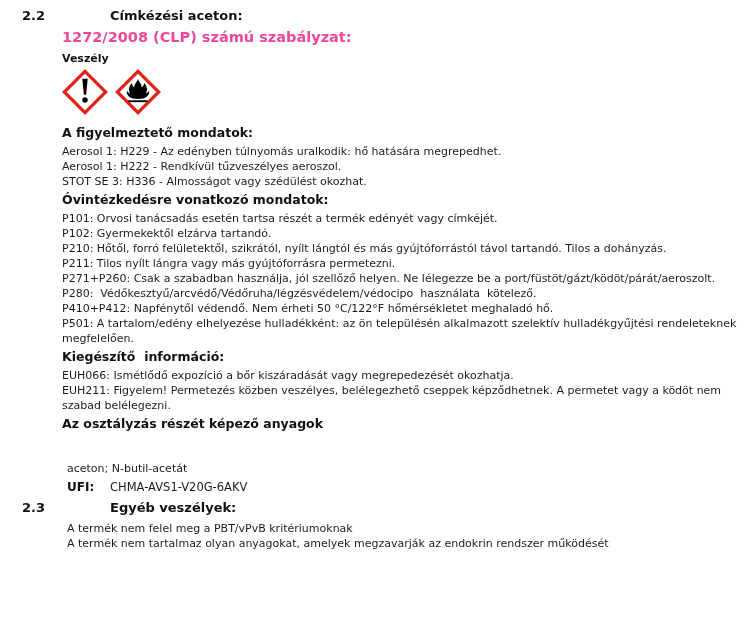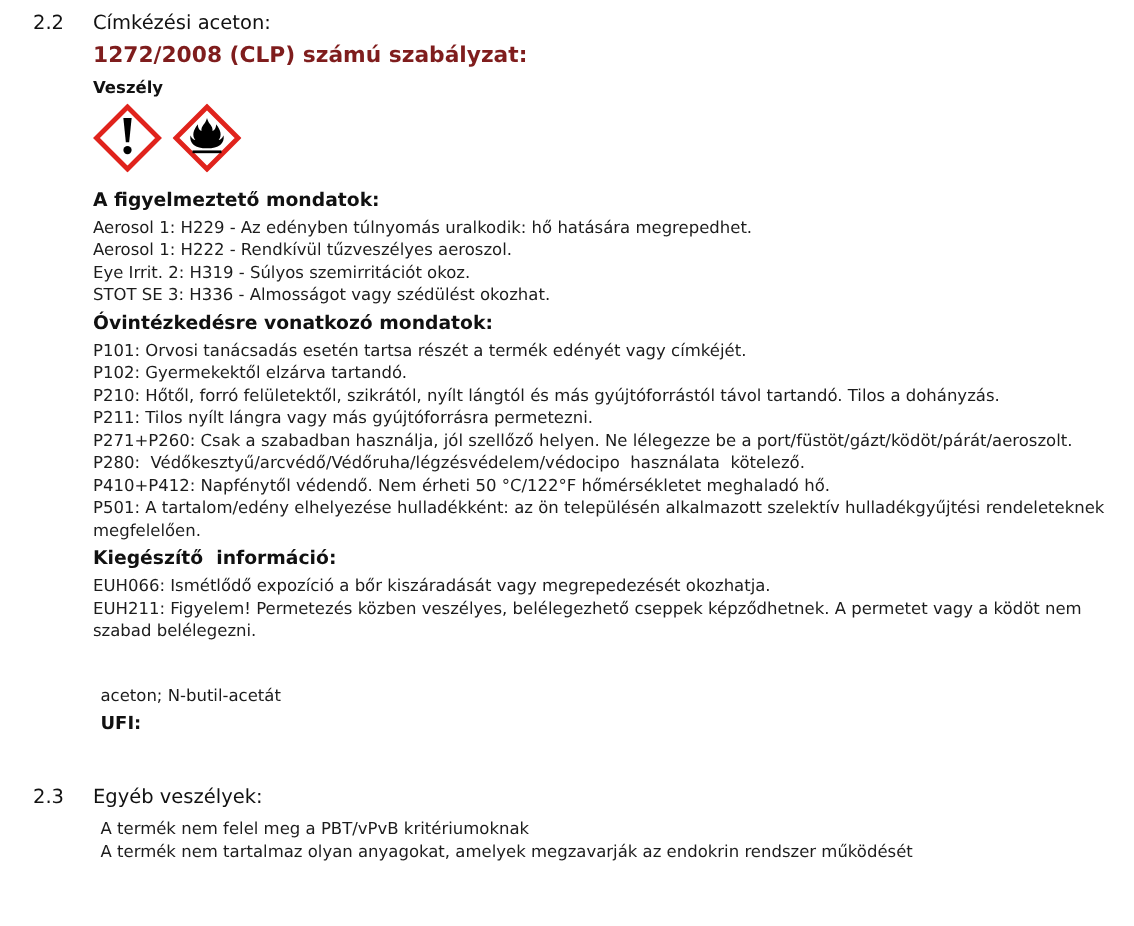--- a/index.html
+++ b/index.html
@@ -2,33 +2,33 @@
 <html><head>
 <meta charset="utf-8">
 <style>
   html,body{margin:0;padding:0;background:#fff;}
   body{
     width:756px;height:617px;overflow:hidden;
     font-family:"DejaVu Sans","Liberation Sans",sans-serif;
     color:#1c1c1c;-webkit-font-smoothing:antialiased;
   }
   .doc{padding:8px 0 0 22px;}
-  .sec-row{display:flex;font-weight:normal;font-size:13px;color:#111;margin-bottom:6px;}
+  .sec-row{display:flex;font-weight:bold;font-size:13px;color:#111;margin-bottom:6px;gap:48px;}
   .sec-num{width:40px;flex:0 0 40px;}
   .content{margin-left:40px;width:692px;}
-  .reg-heading{font-size:14.5px;font-weight:bold;color:#7f1d1d;margin:2px 0 7px 0;}
+  .reg-heading{font-size:14.5px;font-weight:bold;color:#ec4899;margin:2px 0 7px 0;}
   .signal-word{font-size:11px;font-weight:bold;color:#111;margin:0 0 4px 0;}
   .pictograms{display:flex;gap:7px;margin:2px 0 10px 0;}
   .pictograms svg{display:block;}
   .h-bold{font-size:12.5px;font-weight:bold;color:#111;margin:3px 0 4px 0;white-space:pre-wrap;}
   .line{font-size:11px;line-height:15px;white-space:pre-wrap;}
   .block{margin:0 0 2px 0;}
   .gap-lg{height:26px;}
   .indent{padding-left:5px;}
-  .ufi-row{display:flex;align-items:baseline;margin:4px 0 6px 0;padding-left:5px;flex-direction:column;}
+  .ufi-row{display:flex;align-items:baseline;margin:4px 0 6px 0;padding-left:5px;}
   .ufi-label{font-size:12px;font-weight:bold;color:#111;width:43px;flex:0 0 43px;}
   .ufi-code{font-size:11.5px;}
   .sec23{margin-top:6px;}
   .other-lines{margin-top:1px;}
 </style>
 </head>
 <body>
 
 <div class="doc">
 
@@ -53,21 +53,20 @@
         <polygon points="50,5 95,50 50,95 5,50" fill="#ffffff" stroke="#e0231c" stroke-width="7" stroke-linejoin="miter"></polygon>
         <path d="M50 21 C52 30 59 32 58 40 C64 37 63 30 63 30 C70 38 72 46 67 53 C72 52 74 46 74 46 C76 58 67 65 50 65 C33 65 24 58 26 46 C26 46 28 52 33 53 C28 46 30 38 37 30 C37 30 36 37 42 40 C41 32 48 30 50 21 Z" fill="#000"></path>
         <rect x="29" y="68" width="42" height="4" fill="#000"></rect>
       </svg>
     </div>
 
     <div class="h-bold">A figyelmeztető mondatok:</div>
     <div class="block">
       <div class="line">Aerosol 1: H229 - Az edényben túlnyomás uralkodik: hő hatására megrepedhet.</div>
       <div class="line">Aerosol 1: H222 - Rendkívül tűzveszélyes aeroszol.</div>
-      <div class="line">Eye Irrit. 2: H319 - Súlyos szemirritációt okoz.</div>
       <div class="line">STOT SE 3: H336 - Almosságot vagy szédülést okozhat.</div>
     </div>
 
     <div class="h-bold">Óvintézkedésre vonatkozó mondatok:</div>
     <div class="block">
       <div class="line">P101: Orvosi tanácsadás esetén tartsa részét a termék edényét vagy címkéjét.</div>
       <div class="line">P102: Gyermekektől elzárva tartandó.</div>
       <div class="line">P210: Hőtől, forró felületektől, szikrától, nyílt lángtól és más gyújtóforrástól távol tartandó. Tilos a dohányzás.</div>
       <div class="line">P211: Tilos nyílt lángra vagy más gyújtóforrásra permetezni.</div>
       <div class="line">P271+P260: Csak a szabadban használja, jól szellőző helyen. Ne lélegezze be a port/füstöt/gázt/ködöt/párát/aeroszolt.</div>
@@ -75,27 +74,29 @@
       <div class="line">P410+P412: Napfénytől védendő. Nem érheti 50 °C/122°F hőmérsékletet meghaladó hő.</div>
       <div class="line">P501: A tartalom/edény elhelyezése hulladékként: az ön településén alkalmazott szelektív hulladékgyűjtési rendeleteknek megfelelően.</div>
     </div>
 
     <div class="h-bold">Kiegészítő  információ:</div>
     <div class="block">
       <div class="line">EUH066: Ismétlődő expozíció a bőr kiszáradását vagy megrepedezését okozhatja.</div>
       <div class="line">EUH211: Figyelem! Permetezés közben veszélyes, belélegezhető cseppek képződhetnek. A permetet vagy a ködöt nem szabad belélegezni.</div>
     </div>
 
+    <div class="h-bold">Az osztályzás részét képező anyagok</div>
 
     <div class="gap-lg"></div>
 
     <div class="line indent">aceton; N-butil-acetát</div>
 
     <div class="ufi-row">
       <span class="ufi-label">UFI:</span>
+      <span class="ufi-code">CHMA-AVS1-V20G-6AKV</span>
     </div>
 
   </div>
 
   <div class="sec-row sec23">
     <span class="sec-num">2.3</span>
     <span class="sec-title">Egyéb veszélyek:</span>
   </div>
 
   <div class="content other-lines">

